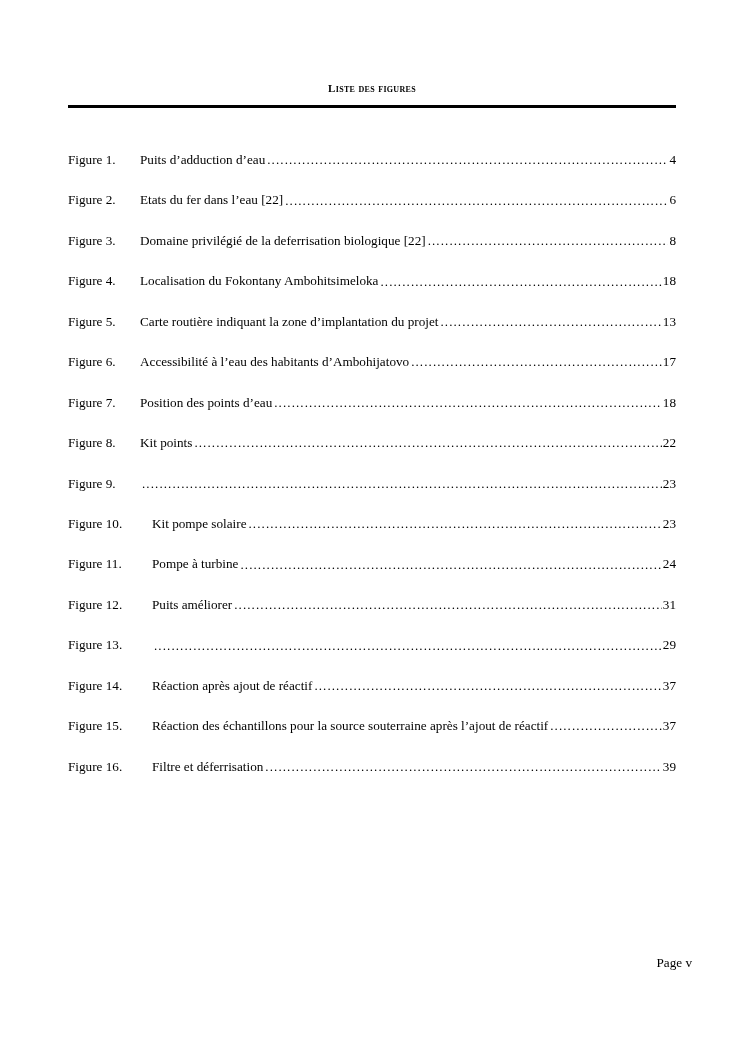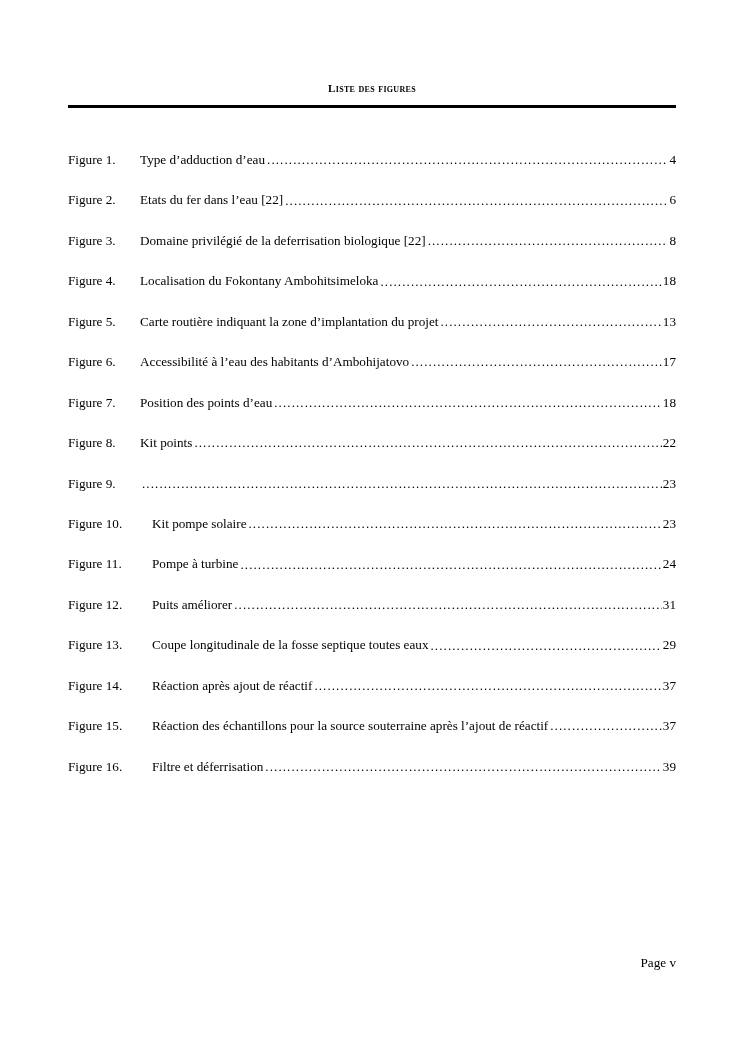--- a/index.html
+++ b/index.html
@@ -82,21 +82,21 @@
     letter-spacing: 1.1px;
     font-size: 13px;
     color: #000;
   }
   .entry .page-no {
     flex: 0 0 auto;
     text-align: right;
   }
   .footer {
     position: absolute;
-    left: 68px;
+    left: 84px;
     top: 955px;
     width: 608px;
     text-align: right;
     font-size: 13.2px;
     font-family: "Liberation Serif", serif;
   }
 </style>
 </head>
 <body>
 
@@ -104,21 +104,21 @@
   <div class="content">
 
     <div class="doc-title">
       <span class="title-text">Liste des figures</span>
     </div>
     <div class="title-rule"></div>
 
     <div class="list">
         <div class="entry">
           <span class="label">Figure 1.</span>
-          <span class="caption">Type d’adduction d’eau</span>
+          <span class="caption">Puits d’adduction d’eau</span>
           <span class="leader">...............................................................................................................................................................</span>
           <span class="page-no">4</span>
         </div>
         <div class="entry">
           <span class="label">Figure 2.</span>
           <span class="caption">Etats du fer dans l’eau [22]</span>
           <span class="leader">...............................................................................................................................................................</span>
           <span class="page-no">6</span>
         </div>
         <div class="entry">
@@ -175,21 +175,20 @@
           <span class="page-no">24</span>
         </div>
         <div class="entry">
           <span class="label wide">Figure 12.</span>
           <span class="caption">Puits améliorer</span>
           <span class="leader">...............................................................................................................................................................</span>
           <span class="page-no">31</span>
         </div>
         <div class="entry">
           <span class="label wide">Figure 13.</span>
-          <span class="caption">Coupe longitudinale de la fosse septique toutes eaux</span>
           <span class="leader">...............................................................................................................................................................</span>
           <span class="page-no">29</span>
         </div>
         <div class="entry">
           <span class="label wide">Figure 14.</span>
           <span class="caption">Réaction après ajout de réactif</span>
           <span class="leader">...............................................................................................................................................................</span>
           <span class="page-no">37</span>
         </div>
         <div class="entry">

